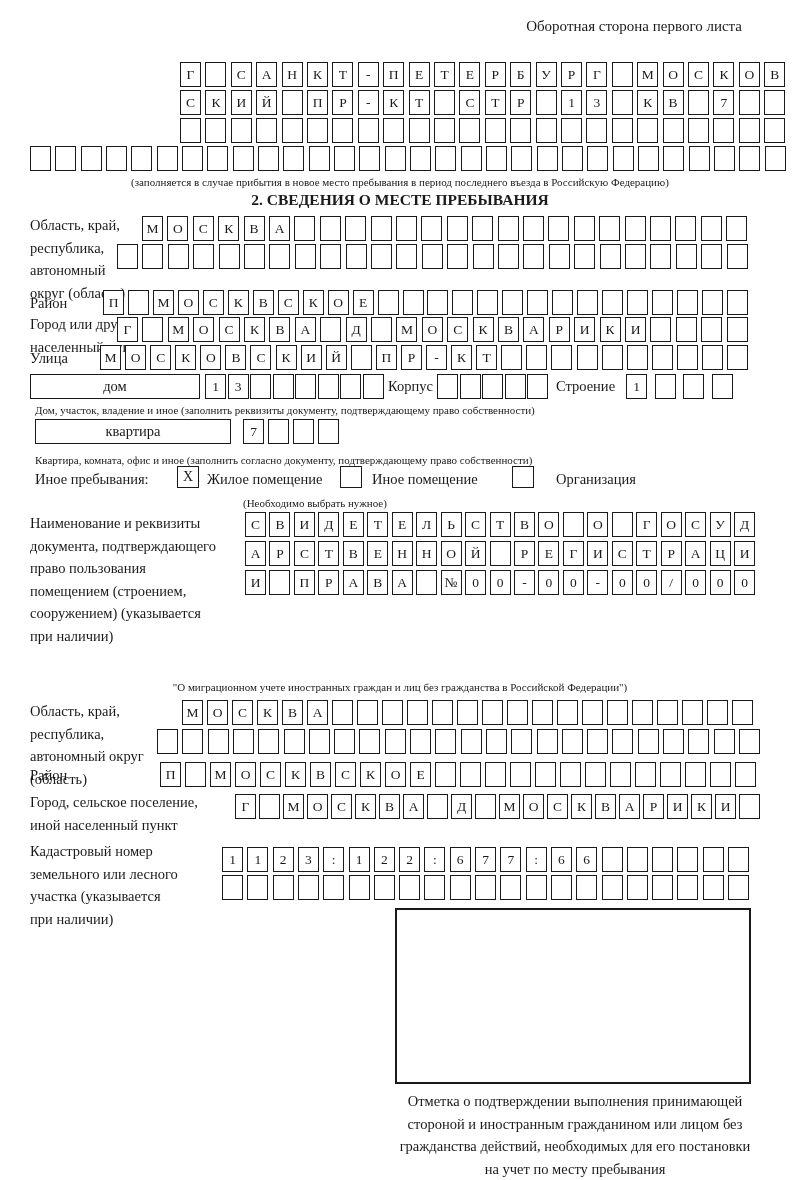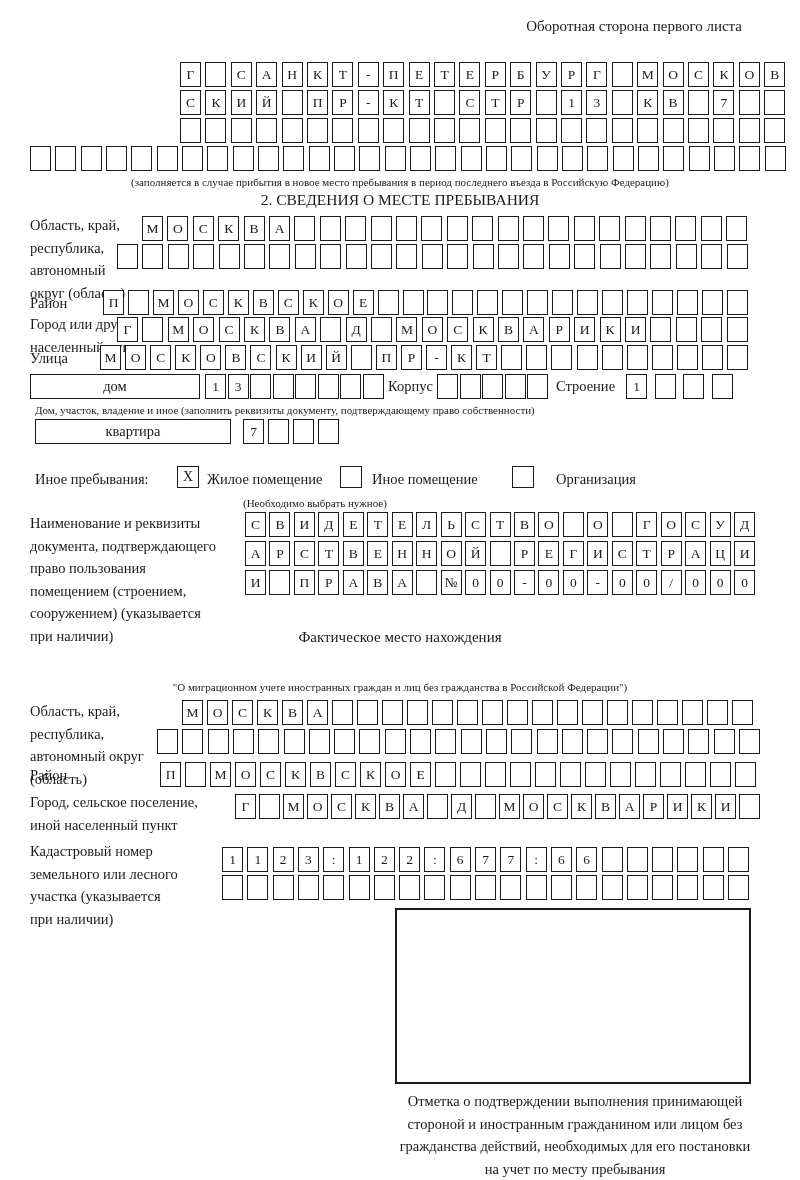--- a/index.html
+++ b/index.html
@@ -1,21 +1,21 @@
 <!DOCTYPE html>
 <html><head>
 <meta charset="utf-8">
 <style>
   html,body{margin:0;padding:0;background:#fff;}
   #page{position:relative;width:800px;height:1180px;background:#ffffff;
         font-family:"Liberation Serif","DejaVu Serif",serif;color:#1a1a1a;overflow:hidden;}
   .abs{position:absolute;}
   .lbl{font-size:14.5px;line-height:22.5px;white-space:pre-line;}
   .note{font-size:11px;line-height:20px;}
-  .hdr{font-weight:normal;font-size:15.5px;}
+  .hdr{font-weight:bold;font-size:15.5px;}
   .center{width:800px;left:0;text-align:center;}
   .char-row{position:absolute;height:25px;}
   .cell{position:absolute;top:0;width:21px;height:25px;border:1.6px solid #1a1a1a;
         box-sizing:border-box;display:flex;align-items:center;justify-content:center;
         font-size:13.5px;background:#fff;}
   .widebox{position:absolute;height:25px;border:1.6px solid #1a1a1a;box-sizing:border-box;
         display:flex;align-items:center;justify-content:center;font-size:14.5px;background:#fff;}
   .cb{position:absolute;width:22px;height:22px;border:1.6px solid #1a1a1a;box-sizing:border-box;
         display:flex;align-items:center;justify-content:center;font-size:14px;background:#fff;}
   .stamp{position:absolute;border:2px solid #1a1a1a;box-sizing:border-box;background:#fff;}
@@ -317,20 +317,21 @@
     </div>
   <div class="abs note" style="left:35px;top:400px;">Дом, участок, владение и иное (заполнить реквизиты документу, подтверждающему право собственности)</div>
 
   <div class="widebox" style="left:35px;top:419px;width:196px;">квартира</div>
   <div class="char-row" style="left: 243px; top: 419px; width: 100px;">
       <div class="cell" style="left: 0px;">7</div>
       <div class="cell" style="left: 25px;"></div>
       <div class="cell" style="left: 50px;"></div>
       <div class="cell" style="left: 75px;"></div>
     </div>
+  <div class="abs note" style="left:35px;top:450px;">Квартира, комната, офис и иное (заполнить согласно документу, подтверждающему право собственности)</div>
 
   <div class="abs lbl" style="left:35px;top:468px;">Иное пребывания:</div>
   <div class="cb" style="left:177px;top:466px;">X</div>
   <div class="abs lbl" style="left:207px;top:468px;">Жилое помещение</div>
   <div class="cb" style="left:340px;top:466px;"></div>
   <div class="abs lbl" style="left:372px;top:468px;">Иное помещение</div>
   <div class="cb" style="left:512px;top:466px;"></div>
   <div class="abs lbl" style="left:556px;top:468px;">Организация</div>
   <div class="abs note" style="left:243px;top:493px;">(Необходимо выбрать нужное)</div>
 
@@ -403,21 +404,20 @@
       <div class="cell" style="left: 317.85px;">0</div>
       <div class="cell" style="left: 342.3px;">-</div>
       <div class="cell" style="left: 366.75px;">0</div>
       <div class="cell" style="left: 391.2px;">0</div>
       <div class="cell" style="left: 415.65px;">/</div>
       <div class="cell" style="left: 440.1px;">0</div>
       <div class="cell" style="left: 464.55px;">0</div>
       <div class="cell" style="left: 489px;">0</div>
     </div>
 
-  <div class="abs hdr center" style="top:629px;font-size:15px;">Фактическое место нахождения</div>
   <div class="abs note center" style="top:677px;">"О миграционном учете иностранных граждан и лиц без гражданства в Российской Федерации")</div>
 
   <div class="abs lbl" style="left:30px;top:700px;">Область, край,
 республика,
 автономный округ
 (область)</div>
   <div class="char-row" style="left: 182px; top: 700px; width: 575px;">
       <div class="cell" style="left: 0px;">М</div>
       <div class="cell" style="left: 25px;">О</div>
       <div class="cell" style="left: 50px;">С</div>

